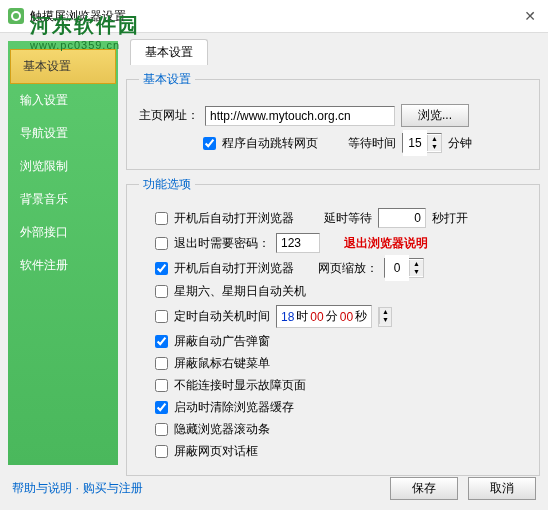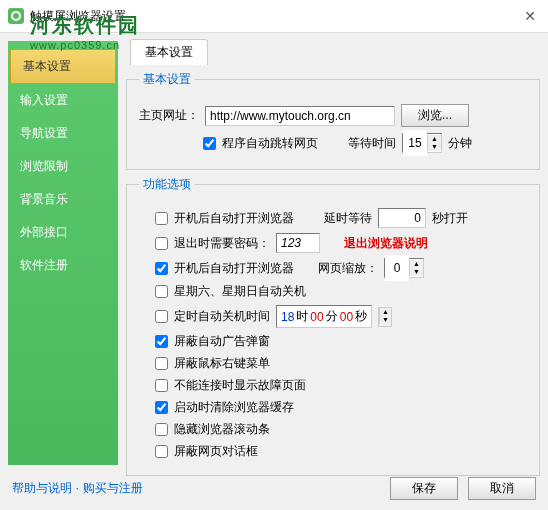--- a/index.html
+++ b/index.html
@@ -104,21 +104,21 @@
         <input type="checkbox" style="">
         <span>开机后自动打开浏览器</span>
         <span style="margin-left:24px">延时等待</span>
         <input type="text" style="width: 48px; text-align: right;" value="0">
         <span>秒打开</span>
       </div>
 
       <div class="row2">
         <input type="checkbox" style="">
         <span>退出时需要密码：</span>
-        <input type="text" style="width: 44px; font-style: italic;" value="123">
+        <input type="text" style="width: 44px;" value="123">
         <span class="red-note" style="margin-left:18px">退出浏览器说明</span>
       </div>
 
       <div class="row2">
         <input type="checkbox" checked="" style="">
         <span>开机后自动打开浏览器</span>
         <span style="margin-left:18px">网页缩放：</span>
         <div class="spin">
           <input type="text" value="0" style="">
           <div class="spin-btns">

